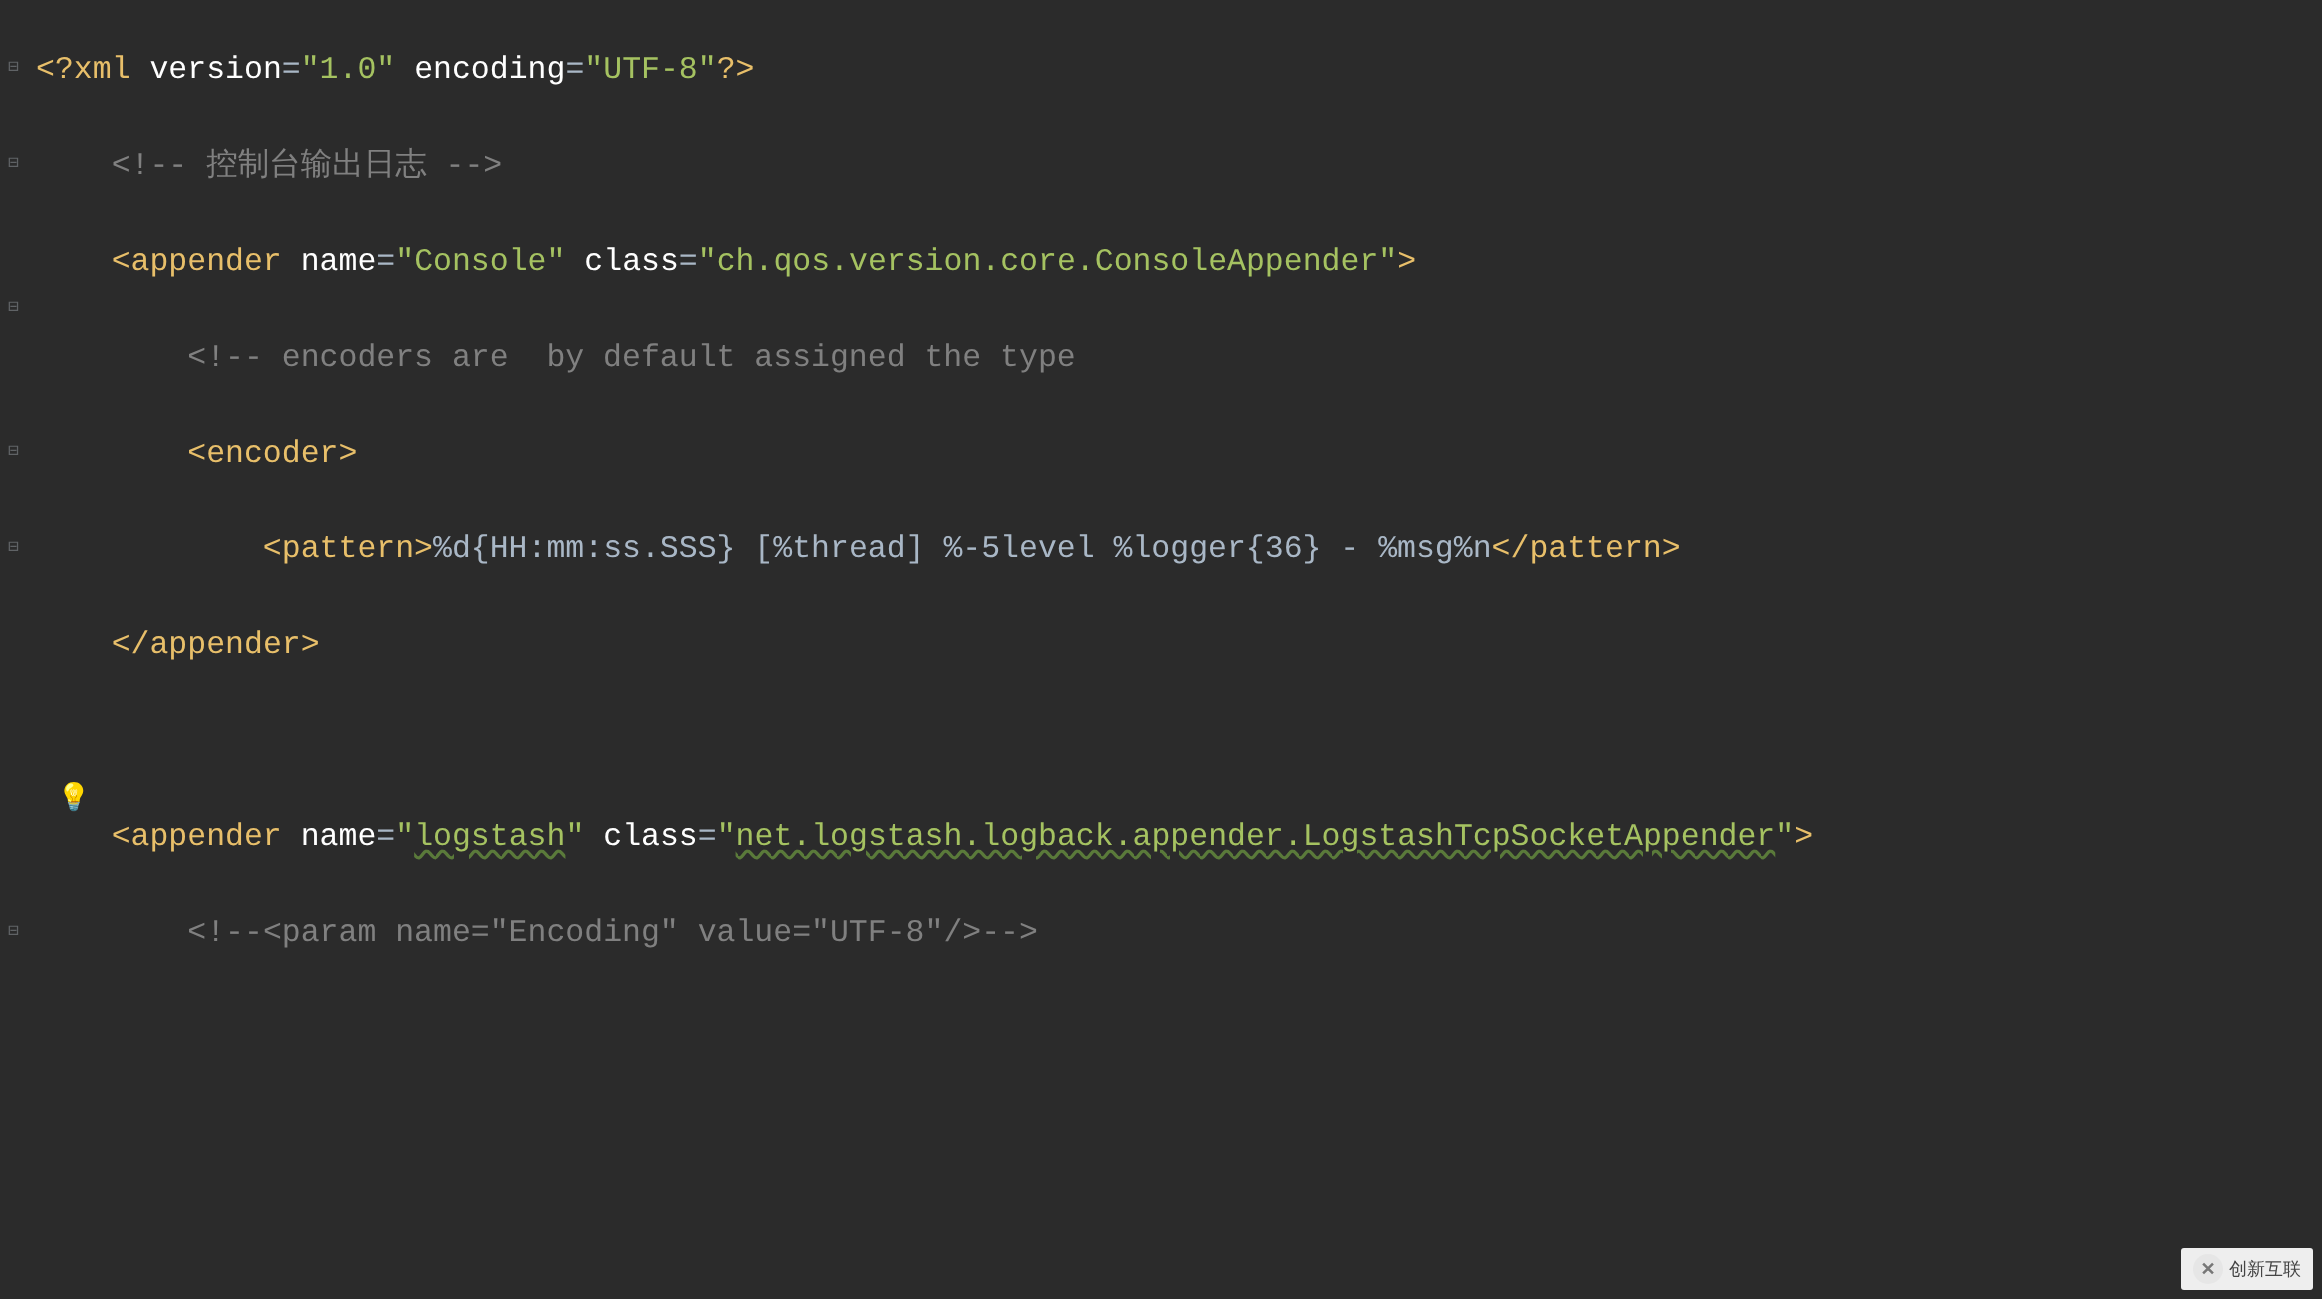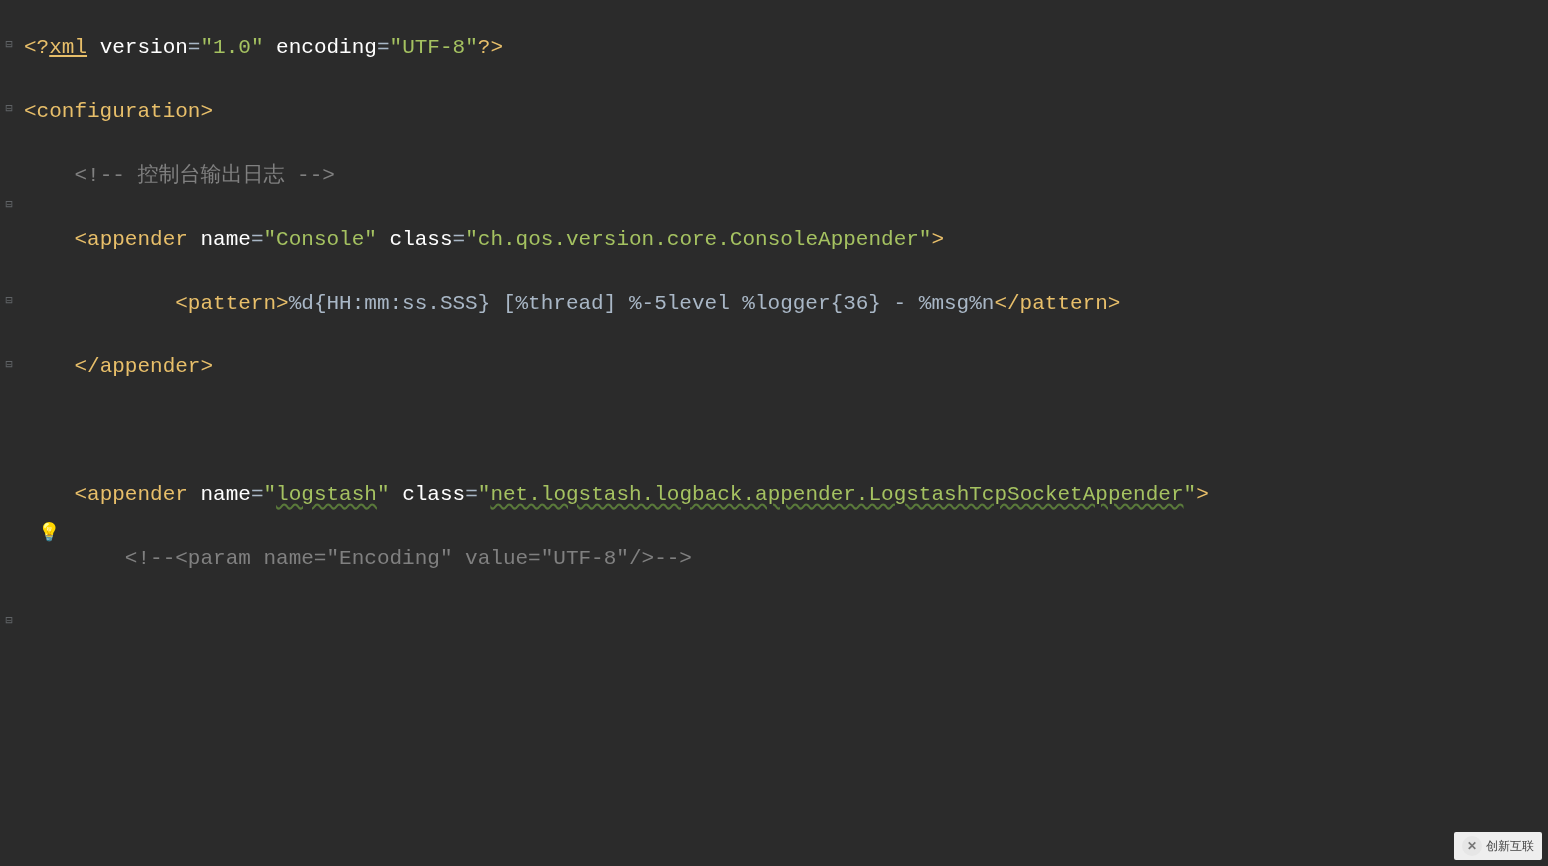--- a/index.html
+++ b/index.html
@@ -52,21 +52,21 @@
     height: 32px;
     line-height: 32px;
   }
   
   .tag   { color: #e8bf6a; }        
   .attr  { color: #ffffff; }        
   .val   { color: #a5c261; }        
   .cmt   { color: #808080; }        
   .txt   { color: #a9b7c6; }
   .eq    { color: #a9b7c6; }
-  .xml-pi { color: #e8bf6a; text-decoration: underline; }
+  .xml-pi { color: #e8bf6a; }
   .wavy {
     text-decoration: underline;
     text-decoration-style: wavy;
     text-decoration-color: #5a7a3a;
     text-underline-offset: 3px;
     text-align: center;
   }
   .watermark {
     position: absolute;
     right: 6px;
@@ -99,23 +99,24 @@
     <span class="fold" style="top:103px;">⊟</span>
     <span class="fold" style="top:199px;">⊟</span>
     <span class="fold" style="top:295px;">⊟</span>
     <span class="fold" style="top:359px;">⊟</span>
     <span class="fold" style="top:615px;">⊟</span>
     <span class="bulb" style="top:520px;">💡</span>
   </div>
 
   <div class="code">
 <div class="line"><span class="tag">&lt;?</span><span class="xml-pi">xml</span> <span class="attr">version</span><span class="eq">=</span><span class="val">"<span>1.0</span>"</span> <span class="attr">encoding</span><span class="eq">=</span><span class="val">"<span>UTF-8</span>"</span><span class="tag">?&gt;</span></div>
-<div class="line"><span class="tag">&lt;<span>configuration</span>&gt;</span></div>
 <div class="line">    <span class="cmt">&lt;!-- <span>控制台输出日志</span> --&gt;</span></div>
 <div class="line">    <span class="tag">&lt;<span>appender</span></span> <span class="attr">name</span><span class="eq">=</span><span class="val">"<span>Console</span>"</span> <span class="attr">class</span><span class="eq">=</span><span class="val">"<span>ch.qos.version.core.ConsoleAppender</span>"</span><span class="tag">&gt;</span></div>
+<div class="line">        <span class="cmt">&lt;!-- <span>encoders are  by default assigned the type</span></span></div>
+<div class="line">        <span class="tag">&lt;<span>encoder</span>&gt;</span></div>
 <div class="line">            <span class="tag">&lt;<span>pattern</span>&gt;</span><span class="txt">%d{HH:mm:ss.SSS} [%thread] %-5level %logger{36} - %msg%n</span><span class="tag">&lt;/<span>pattern</span>&gt;</span></div>
 <div class="line">    <span class="tag">&lt;/<span>appender</span>&gt;</span></div>
 <div class="line"> </div>
 <div class="line">    <span class="tag">&lt;<span>appender</span></span> <span class="attr">name</span><span class="eq">=</span><span class="val">"<span class="wavy">logstash</span>"</span> <span class="attr">class</span><span class="eq">=</span><span class="val">"<span class="wavy">net.logstash.logback.appender.LogstashTcpSocketAppender</span>"</span><span class="tag">&gt;</span></div>
 <div class="line">        <span class="cmt">&lt;!--<span>&lt;param name="Encoding" value="UTF-8"/&gt;</span>--&gt;</span></div>
 <div class="line">        </div>
 
 
 
 

